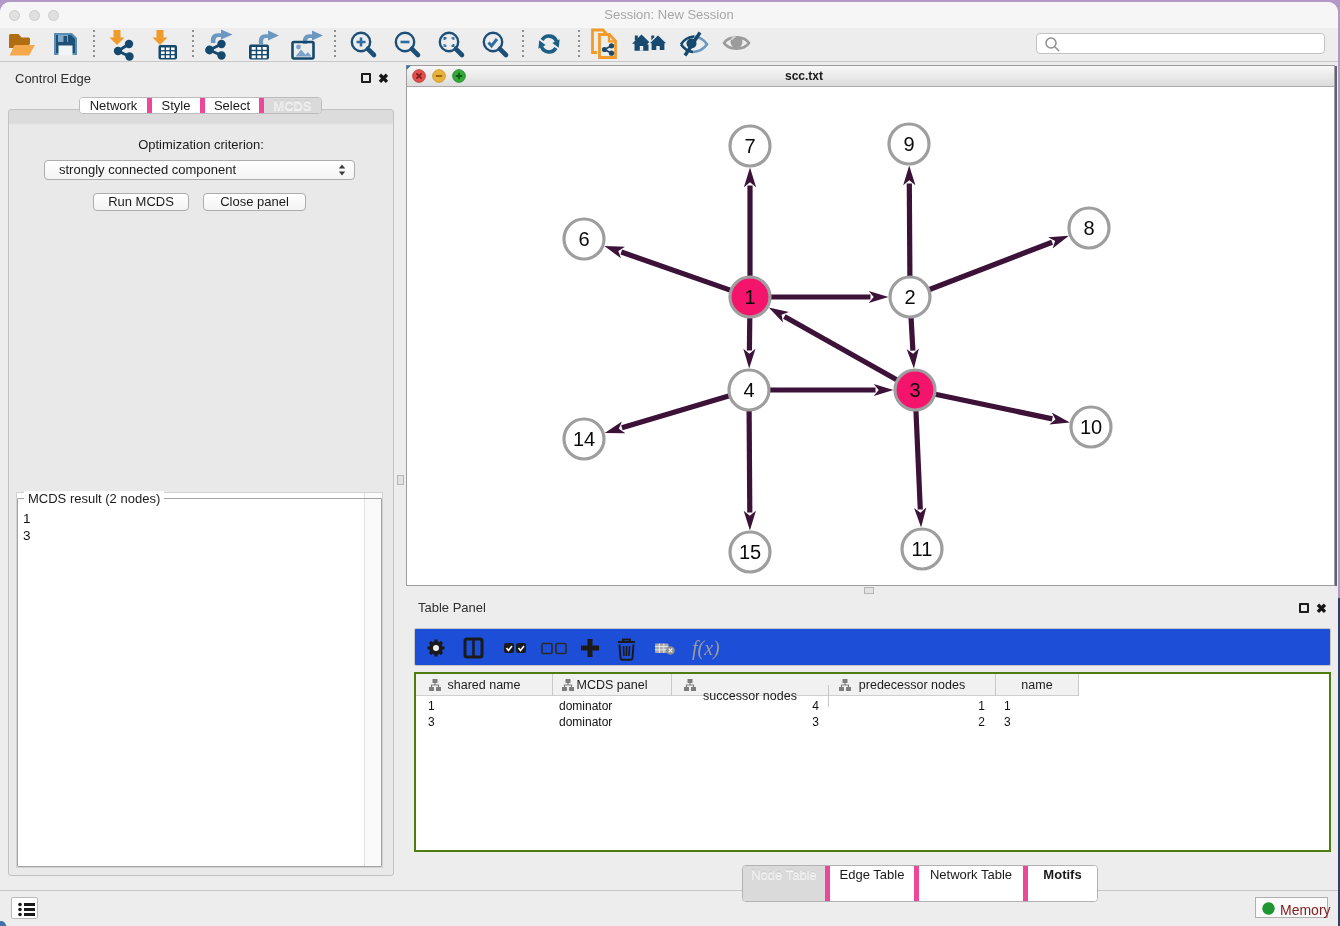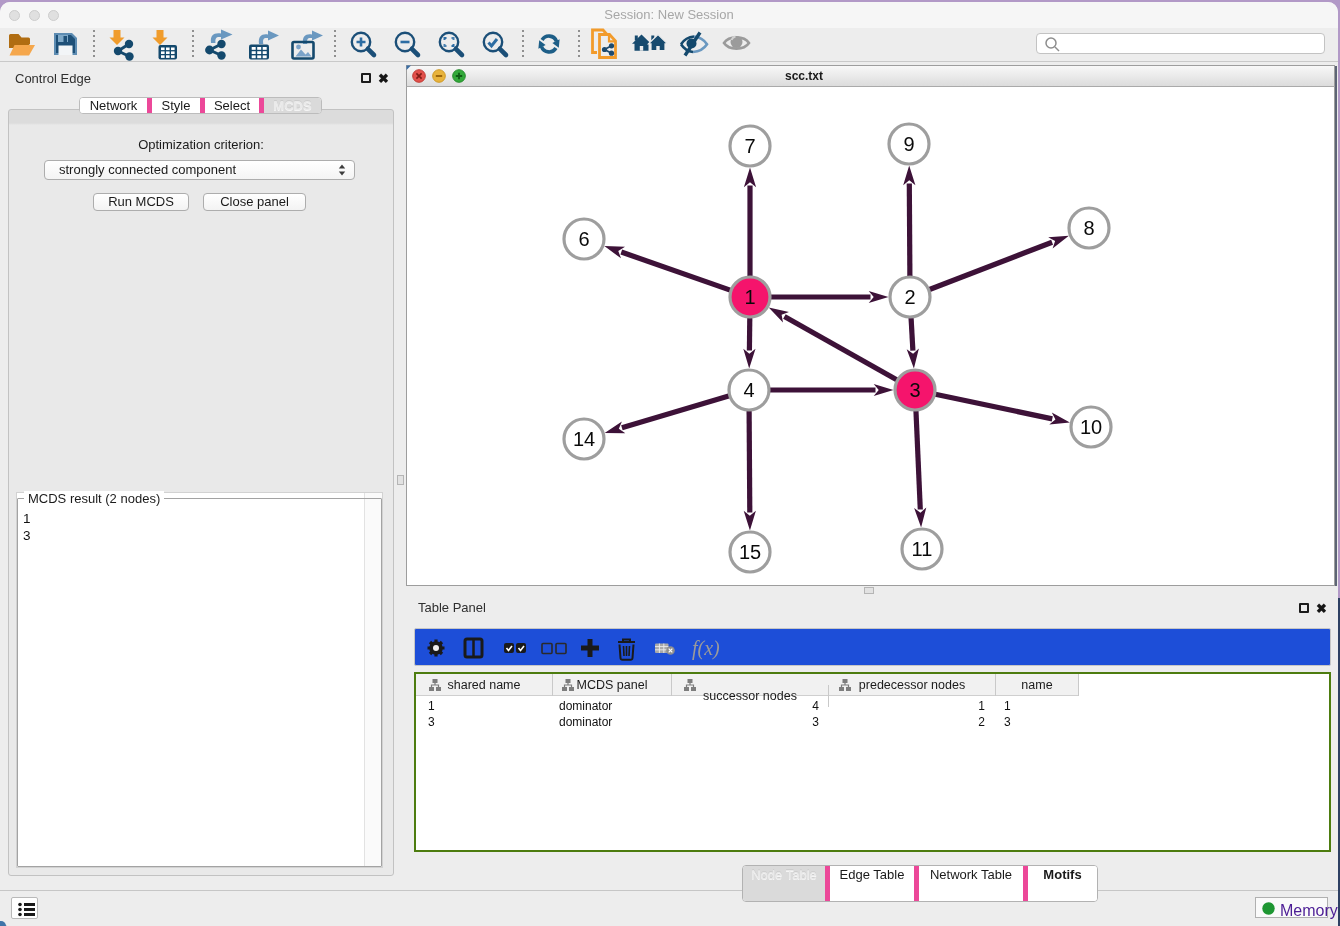--- a/index.html
+++ b/index.html
@@ -52,21 +52,21 @@
 #tp-table { left:414px; top:672px; width:917px; height:180px; background:#fff; border:2px solid #4d7c0f; }
 #tp-header { position:absolute; left:0; top:0; width:663px; height:22px; background:#f1f1f1; border-bottom:1px solid #cfcfcf; }
 .th { position:absolute; top:0; height:22px; border-right:1px solid #c9c9c9; font-size:12.5px; color:#1b1b1b; text-align:center; line-height:22px; }
 .td { position:absolute; font-size:12px; color:#111; }
 
 #bt-tabs { z-index:5; left:694px; top:865px; height:37px; border:1px solid #b2b2b2; border-radius:4px; overflow:hidden; display:flex; background:#fff;margin-left:48px; }
 #bt-tabs .tab { line-height:18px; }
 
 #statusbar { left:0; top:890px; width:1338px; height:36px; background:#ededed; border-top:1px solid #c6c6c6; }
 #listbtn { left:11px; top:897px; width:27px; height:22px; background:#fff; border:1px solid #b9b9b9; border-radius:2px; }
-#membtn { left:1255px; top:897px; width:73px; height:21px; background:#fafafa; border:1px solid #b0b0b0; font-size:16px; color:#4c1d95; }
+#membtn { left:1255px; top:897px; width:73px; height:21px; background:#fafafa; border:1px solid #b0b0b0; font-size:14px; color:#7f1d1d; }
 </style>
 </head>
 <body>
 <div id="win" class="abs"></div>
 
 <div id="titlebar" class="abs">
   <div class="tlight" style="left:9px"></div>
   <div class="tlight" style="left:28.5px"></div>
   <div class="tlight" style="left:48px"></div>
   <div id="apptitle">Session: New Session</div>

